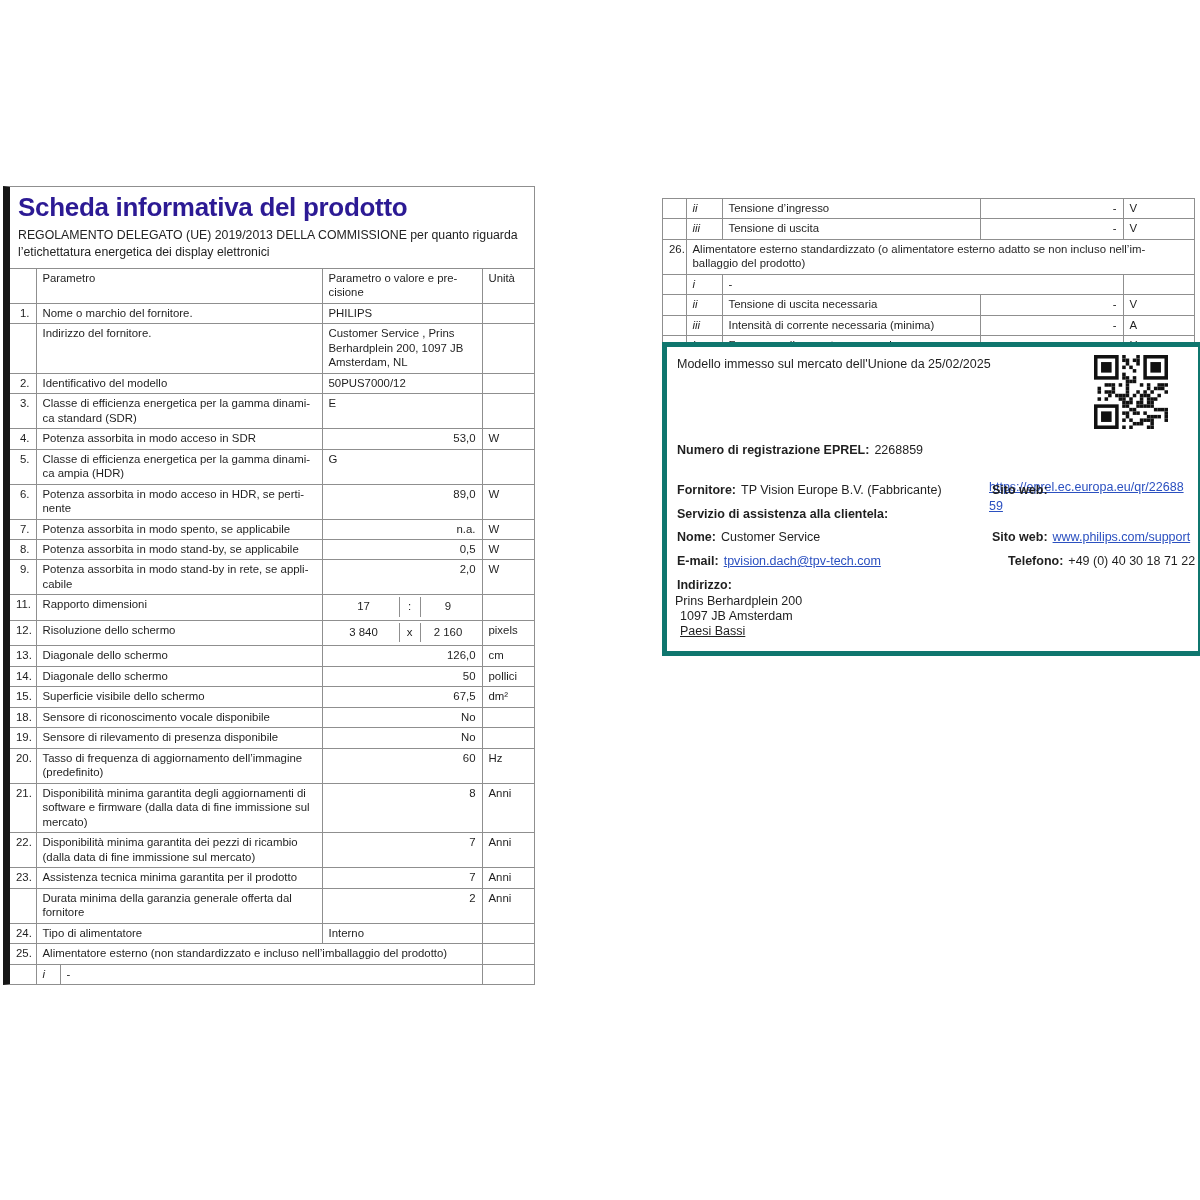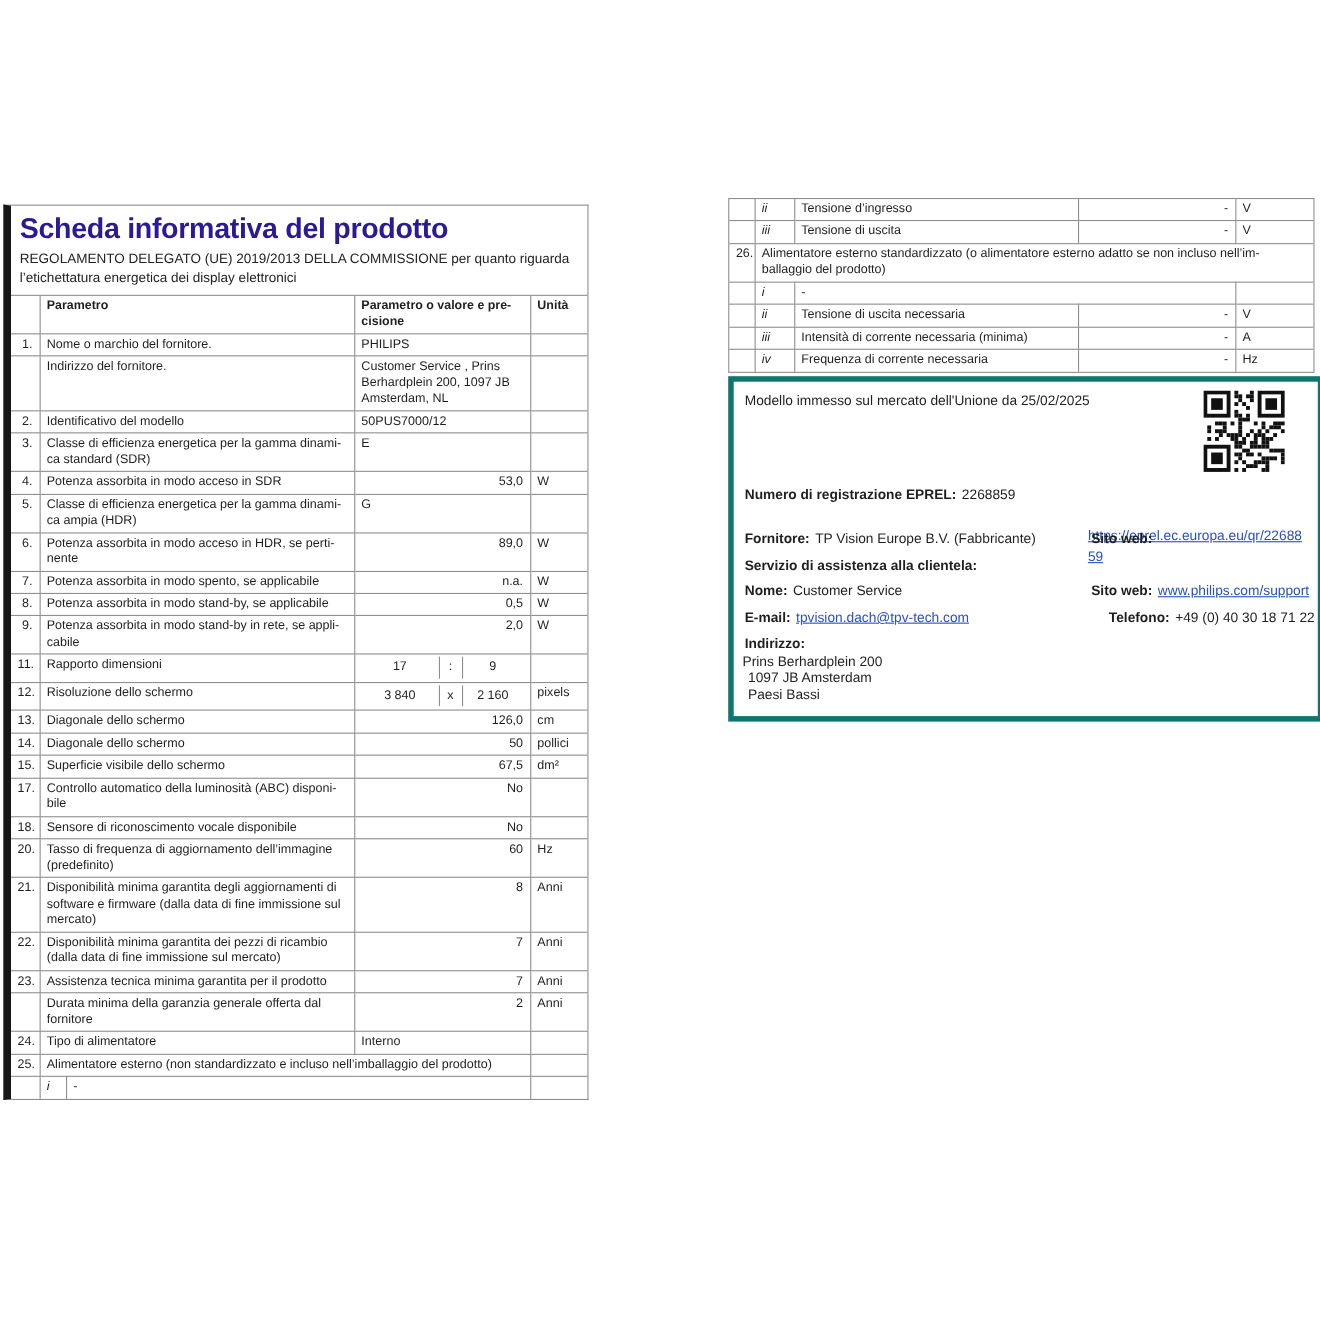--- a/index.html
+++ b/index.html
@@ -9,55 +9,55 @@
   
   .left-box{position:absolute;left:3px;top:186px;width:524px;background:#fff;
             border:1px solid #8f8f8f;border-left:7px solid #161616;}
   .title-block{padding:6px 8px 5px 8px;border-bottom:1px solid #8f8f8f;}
   .title-block h1{margin:0;font-size:26px;line-height:1.08;font-weight:bold;letter-spacing:-0.3px;}
   .title-block p{margin:6px 0 3px 0;font-size:12.3px;line-height:1.34;color:#232323;max-width:508px;}
 
   
   table.param{border-collapse:collapse;width:100%;font-size:11.4px;table-layout:fixed;border:hidden;}
   table.param td{border:1px solid #8f8f8f;padding:2px 6px 3px 6px;vertical-align:top;line-height:1.27;}
-  tr.hdr td{font-weight:bold;font-size:11.3px;}
+  tr.hdr td{font-weight:normal;font-size:11.3px;}
   td.num{text-align:right;padding-right:5px;padding-left:2px;}
   td.rn{font-style:italic;padding-left:6px;}
   td.val-l{padding-left:7px;}
   td.val-r{text-align:right;padding-right:20px;}
   td.val-rr{text-align:right;padding-right:12px;}
   td.unit{padding-left:6px;}
   td.tripcell{padding:0;}
   .trip{display:flex;}
   .trip span{display:block;padding:2px 0 3px 0;text-align:center;}
   .trip .c1{flex:0 0 70px;}
   .trip .s{flex:0 0 20px;border-left:1px solid #8f8f8f;border-right:1px solid #8f8f8f;}
   .trip .c2{flex:1 1 auto;}
 
-  .right-table-box{position:absolute;left:662px;top:180px;width:531px;border:1px solid #8f8f8f;background:#fff;}
+  .right-table-box{position:absolute;left:662px;top:198px;width:531px;border:1px solid #8f8f8f;background:#fff;}
 
   
   .info-box{position:absolute;left:662px;top:342px;width:531px;height:304px;
             border:5px solid #0f766e;background:#fff;font-size:12.5px;}
   .il{position:absolute;left:10px;white-space:nowrap;line-height:1.2;}
   .il b{font-weight:bold;margin-right:5px;}
   .l-market{top:10px;}
   .l-eprel{top:96px;}
   .l-eprel-link{top:95px;left:322px;width:200px;white-space:normal;word-break:break-all;line-height:1.55;margin-top:36px;}
   .l-forn{top:136px;}
   .l-web1{top:136px;left:325px;}
   .l-serv{top:160px;}
   .l-nome{top:183px;}
   .l-web2{top:183px;left:325px;}
   .l-mail{top:207px;}
   .l-tel{top:207px;left:341px;}
   .l-ind{top:231px;}
   .l-a1{top:247px;left:8px;}
   .l-a2{top:262px;left:13px;}
-  .l-a3{top:277px;left:13px;}
+  .l-a3{top:277px;left:13px;text-decoration:underline;}
   .lnk{text-decoration:underline;cursor:pointer;}
   .qr{position:absolute;top:8px;right:30px;width:74px;height:74px;}
 </style>
 </head>
 <body>
 
 <div class="page">
 
   <div class="left-box">
     <div class="title-block">
@@ -175,28 +175,28 @@
             <td class="val-r">50</td>
             <td class="unit">pollici</td>
           </tr>
           <tr>
             <td class="num">15.</td>
             <td colspan="2">Superficie visibile dello schermo</td>
             <td class="val-r">67,5</td>
             <td class="unit">dm²</td>
           </tr>
           <tr>
-            <td class="num">17.</td>
-            <td colspan="2">Controllo automatico della luminosità (ABC) disponi-bile</td>
-            <td class="val-r">No</td>
-            <td class="unit"></td>
-          </tr>
-          <tr>
             <td class="num">18.</td>
             <td colspan="2">Sensore di riconoscimento vocale disponibile</td>
+            <td class="val-r">No</td>
+            <td class="unit"></td>
+          </tr>
+          <tr>
+            <td class="num">19.</td>
+            <td colspan="2">Sensore di rilevamento di presenza disponibile</td>
             <td class="val-r">No</td>
             <td class="unit"></td>
           </tr>
           <tr>
             <td class="num">20.</td>
             <td colspan="2">Tasso di frequenza di aggiornamento dell’immagine (predefinito)</td>
             <td class="val-r">60</td>
             <td class="unit">Hz</td>
           </tr>
           <tr>

